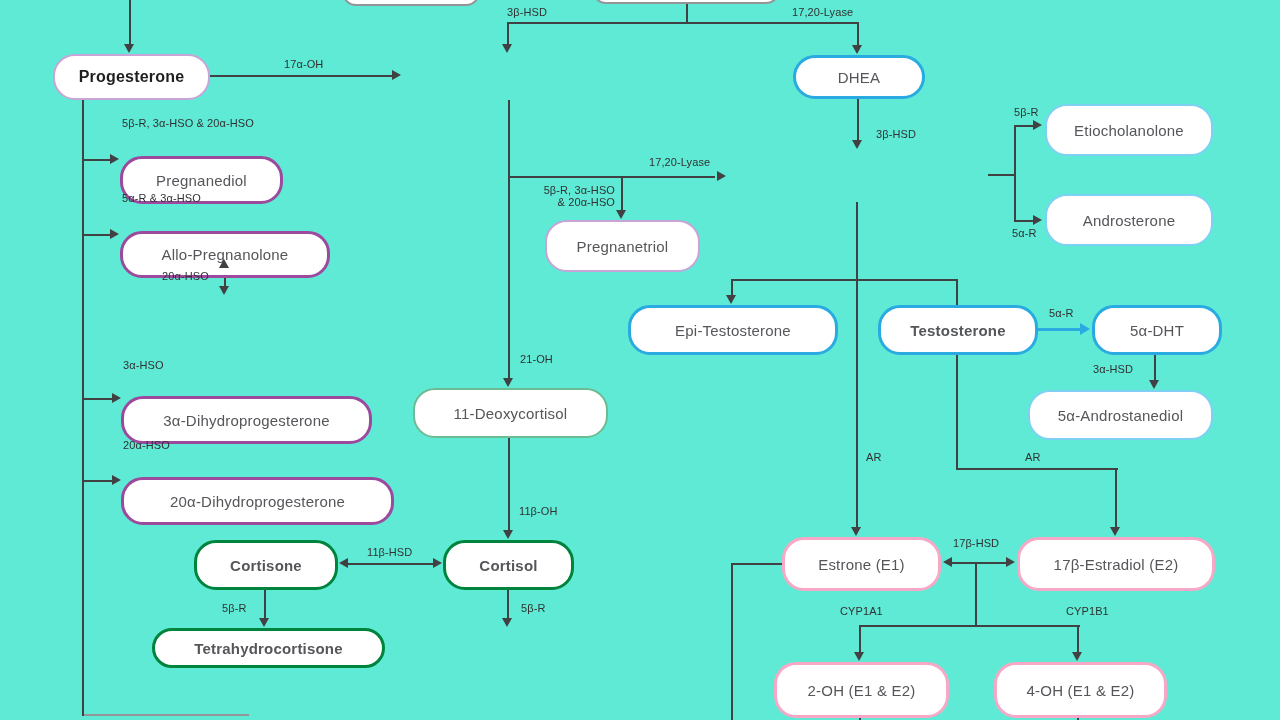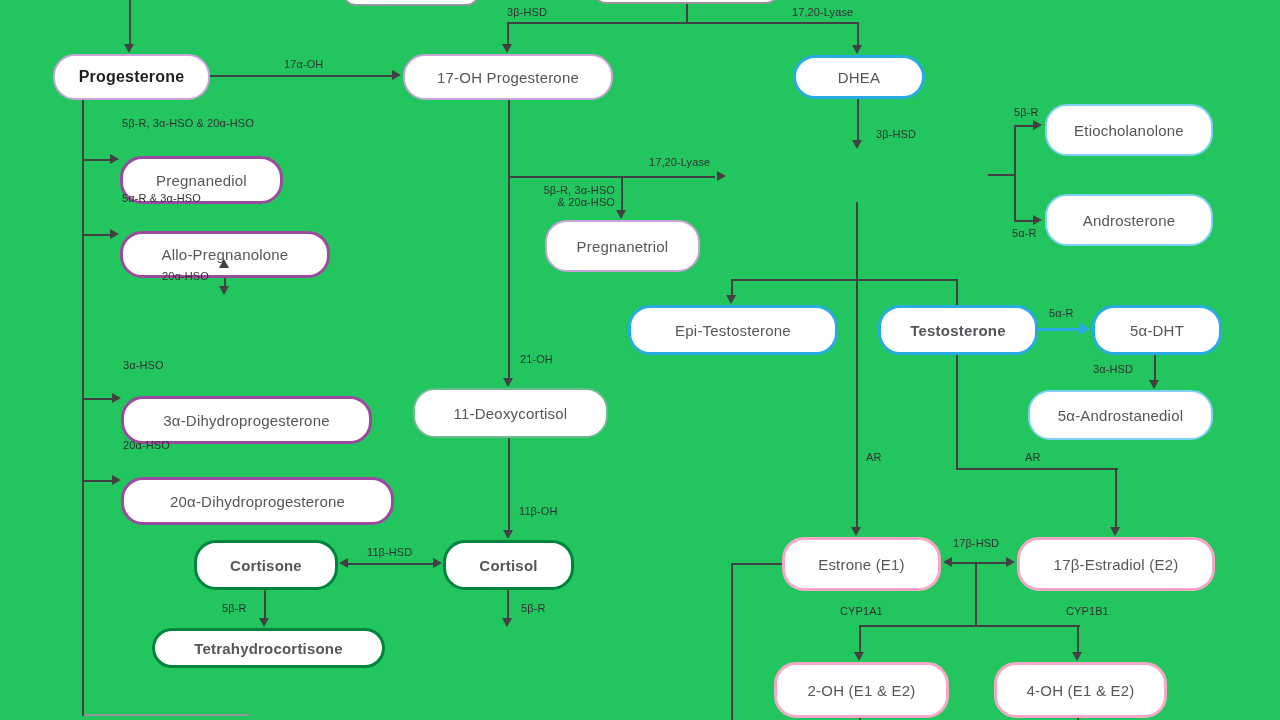--- a/index.html
+++ b/index.html
@@ -1,18 +1,18 @@
 <!DOCTYPE html>
 <html><head>
 <meta charset="utf-8">
 <style>
   html,body { margin:0; padding:0; background:#ffffff; }
   .canvas {
     position:relative; width:1280px; height:720px; overflow:hidden;
-    background:#22c55e; font-family:"Liberation Sans", sans-serif;
+    background:#5eead4; font-family:"Liberation Sans", sans-serif;
   }
   .node {
     position:absolute; background:#ffffff; box-sizing:border-box;
     display:flex; align-items:center; justify-content:center; text-align:center;
     border-style:solid; border-radius:22px; font-size:15px; color:#55565a;
     z-index:2; white-space:nowrap; letter-spacing:0.2px;
   }
   .lilac      { border-color:#c8a4d8; border-width:2px; }
   .purple     { border-color:#9b4a9e; border-width:3px;margin-top:20px; }
   .blue       { border-color:#29abe2; border-width:3px; }
@@ -53,21 +53,20 @@
   <div class="vline" style="left:686px; top:4px; height:19px;"></div>
   <div class="hline" style="left:507px; top:22px; width:351px;"></div>
   <div class="vline" style="left:507px; top:22px; height:23px;"></div>
   <div class="arr arr-down" style="left:502px; top:44px;"></div>
   <div class="lbl" style="left:507px; top:6px;">3β-HSD</div>
   <div class="vline" style="left:857px; top:22px; height:24px;"></div>
   <div class="arr arr-down" style="left:852px; top:45px;"></div>
   <div class="lbl" style="left:792px; top:6px;">17,20-Lyase</div>
 
   <div class="node lilac bold-node" style="left:53px; top:54px; width:157px; height:46px;">Progesterone</div>
-  <div class="node lilac" style="left:403px; top:54px; width:210px; height:46px;">17-OH Progesterone</div>
   <div class="node blue" style="left:793px; top:55px; width:132px; height:44px;">DHEA</div>
 
   <div class="hline" style="left:210px; top:75px; width:182px;"></div>
   <div class="arr arr-right" style="left:392px; top:70px;"></div>
   <div class="lbl" style="left:284px; top:58px;">17α-OH</div>
 
   <div class="vline" style="left:82px; top:100px; height:616px;"></div>
 
   <div class="hline" style="left:83px; top:159px; width:27px;"></div>
   <div class="arr arr-right" style="left:110px; top:154px;"></div>

